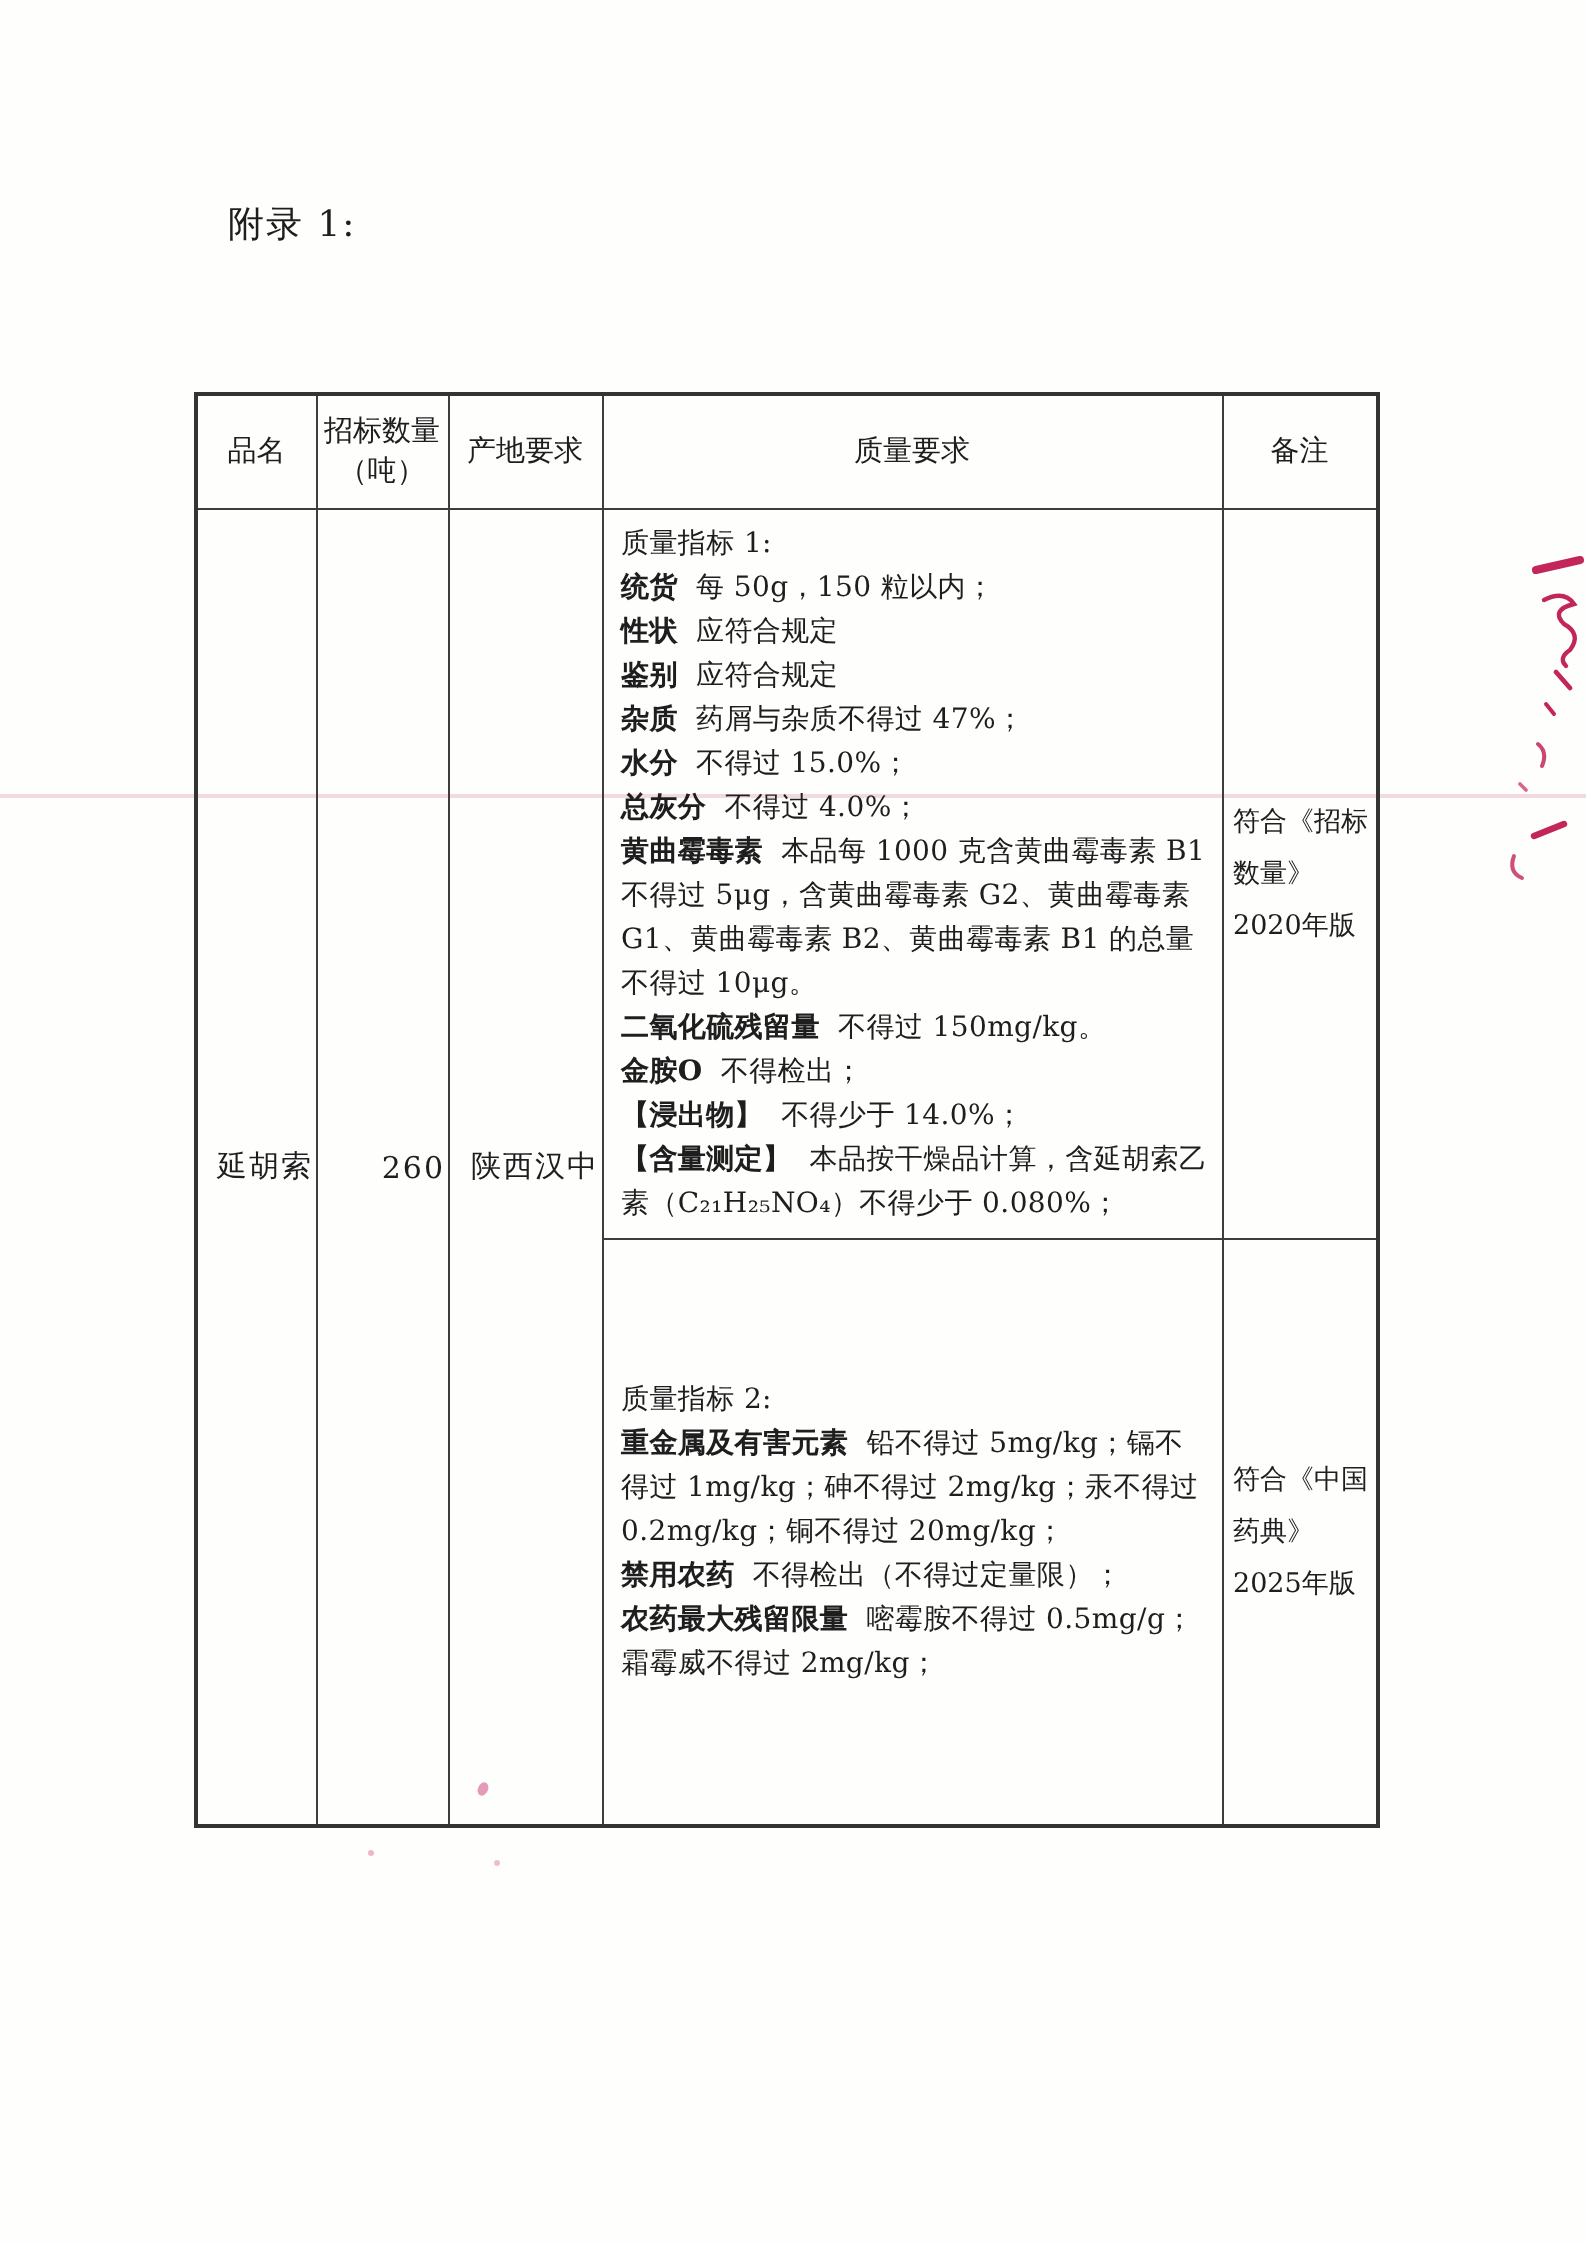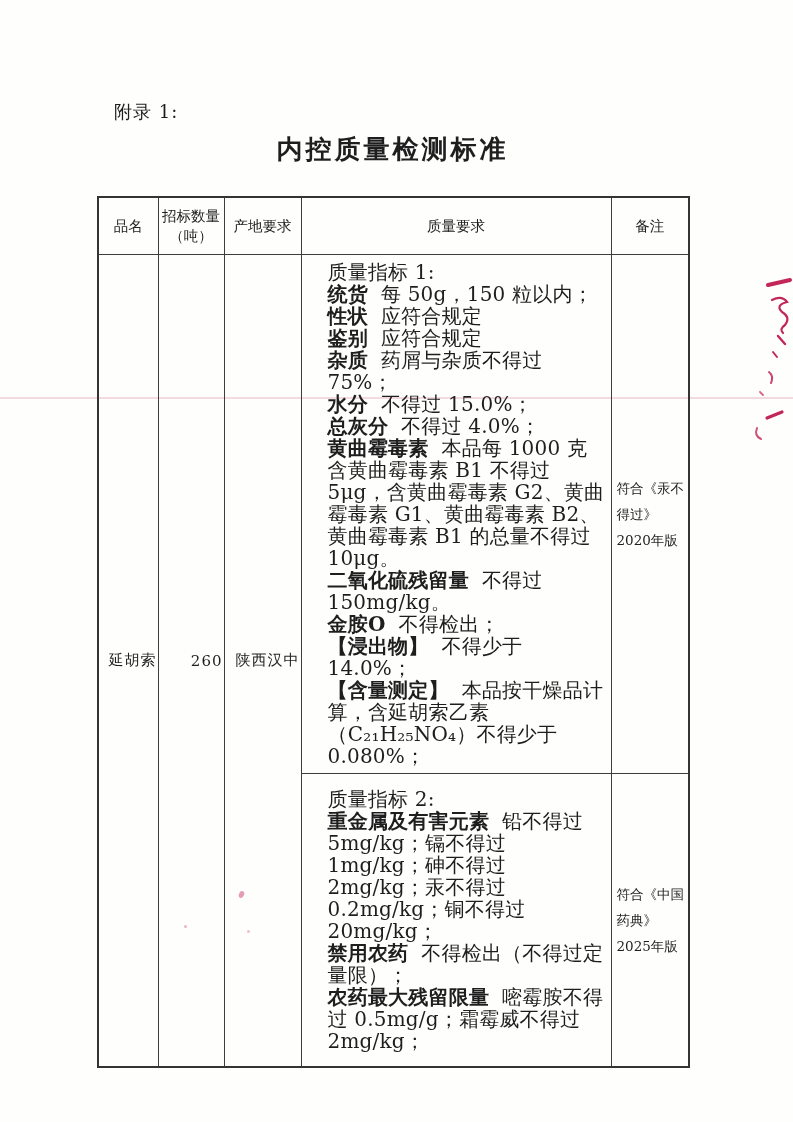--- a/index.html
+++ b/index.html
@@ -35,22 +35,22 @@
     font-weight:normal; font-size:14.5px; text-align:center;
     vertical-align:middle; height:52px; line-height:20px; padding:2px;
   }
   .merged-cell {
     text-align:right; vertical-align:middle; font-size:15px;
     letter-spacing:1px;
   }
   .row-sec1 td { height:351px; }
   .row-sec2 td { height:280px; }
   .quality-cell {
-    vertical-align:middle; font-size:20px; line-height:22px;
-    padding:6px 5px 6px 26px; letter-spacing:0.2px;
+    vertical-align:middle; font-size:14px; line-height:22px;
+    padding:6px 5px 6px 9px; letter-spacing:0.2px;
   }
   .q-heading { margin:0 0 0 0; }
   .q-item { display:block; }
   .q-label { font-weight:bold; margin-right:0.65em; }
   .remark-cell {
     vertical-align:middle; font-size:13.5px; line-height:26px;
     padding:4px 2px 4px 5px;
   }
   .red-marks {
     position:absolute; left:752px; top:272px; width:41px; height:170px;
@@ -66,21 +66,20 @@
 </style>
 </head>
 <body>
 
 <div class="page">
 
   <div class="scan-line"></div>
 
   <div class="appendix">附录 1:</div>
 
-  <h1 class="title">内控质量检测标准</h1>
 
   <table class="doc-table">
     <colgroup>
       <col style="width:60px">
         <col style="width:66px">
         <col style="width:77px">
         <col style="width:310px">
         <col style="width:78px">
     </colgroup>
     <thead>
@@ -95,30 +94,30 @@
     <tbody>
       <tr class="row-sec1">
         <td class="merged-cell" rowspan="2">延胡索</td>
         <td class="merged-cell" rowspan="2">260</td>
         <td class="merged-cell" rowspan="2">陕西汉中</td>
         <td class="quality-cell">
           <div class="q-heading">质量指标 1:</div>
           <div class="q-item"><span class="q-label">统货</span><span>每 50g，150 粒以内；</span></div>
           <div class="q-item"><span class="q-label">性状</span><span>应符合规定</span></div>
           <div class="q-item"><span class="q-label">鉴别</span><span>应符合规定</span></div>
-          <div class="q-item"><span class="q-label">杂质</span><span>药屑与杂质不得过 75%；</span></div>
+          <div class="q-item"><span class="q-label">杂质</span><span>药屑与杂质不得过 47%；</span></div>
           <div class="q-item"><span class="q-label">水分</span><span>不得过 15.0%；</span></div>
           <div class="q-item"><span class="q-label">总灰分</span><span>不得过 4.0%；</span></div>
           <div class="q-item"><span class="q-label">黄曲霉毒素</span><span>本品每 1000 克含黄曲霉毒素 B1 不得过 5μg，含黄曲霉毒素 G2、黄曲霉毒素 G1、黄曲霉毒素 B2、黄曲霉毒素 B1 的总量不得过 10μg。</span></div>
           <div class="q-item"><span class="q-label">二氧化硫残留量</span><span>不得过 150mg/kg。</span></div>
           <div class="q-item"><span class="q-label">金胺O</span><span>不得检出；</span></div>
           <div class="q-item"><span class="q-label">【浸出物】</span><span>不得少于 14.0%；</span></div>
           <div class="q-item"><span class="q-label">【含量测定】</span><span>本品按干燥品计算，含延胡索乙素（C₂₁H₂₅NO₄）不得少于 0.080%；</span></div>
         </td>
-        <td class="remark-cell">符合《汞不得过》2020年版</td>
+        <td class="remark-cell">符合《招标数量》2020年版</td>
       </tr>
       <tr class="row-sec2">
         <td class="quality-cell">
           <div class="q-heading">质量指标 2:</div>
           <div class="q-item"><span class="q-label">重金属及有害元素</span><span>铅不得过 5mg/kg；镉不得过 1mg/kg；砷不得过 2mg/kg；汞不得过 0.2mg/kg；铜不得过 20mg/kg；</span></div>
           <div class="q-item"><span class="q-label">禁用农药</span><span>不得检出（不得过定量限）；</span></div>
           <div class="q-item"><span class="q-label">农药最大残留限量</span><span>嘧霉胺不得过 0.5mg/g；霜霉威不得过 2mg/kg；</span></div>
         </td>
         <td class="remark-cell">符合《中国药典》2025年版</td>
       </tr>

